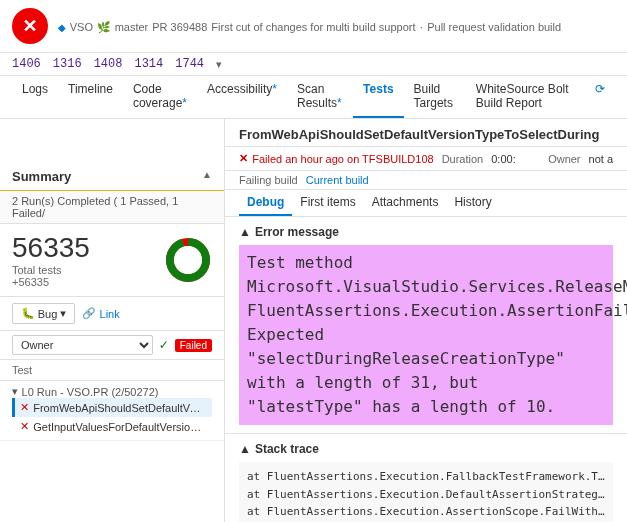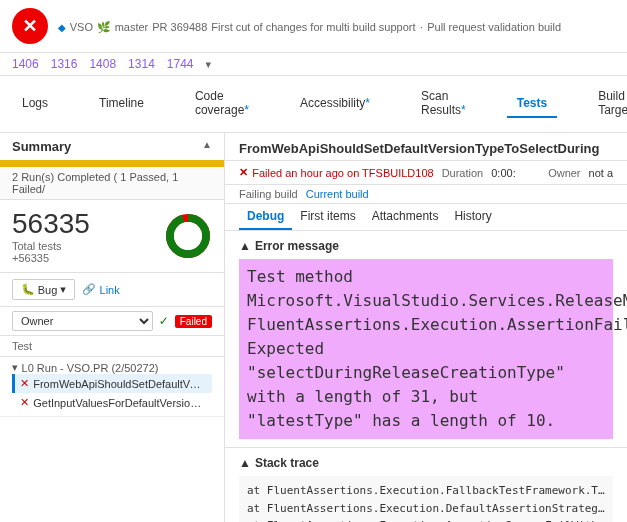--- a/index.html
+++ b/index.html
@@ -59,32 +59,30 @@
     }
     .header-numbers {
       display: flex;
       align-items: center;
       gap: 12px;
       padding: 4px 12px;
       border-bottom: 1px solid #e0e0e0;
       font-size: 12px;
       color: #333;
     }
-    .header-numbers .num { color: #8b5cf6; }
+    .header-numbers .num { color: #4c1d95; font-family: Liberation Mono, monospace; }
     .chevron { font-size: 11px; color: #666; cursor: pointer; }
 
     
     .nav-tabs {
       display: flex;
-      align-items: center;
       border-bottom: 1px solid #e0e0e0;
       padding: 0 12px;
       background: #fff;
       font-size: 12px;
-      gap: 31px;
     }
     .nav-tab {
       padding: 6px 10px;
       cursor: pointer;
       color: #333;
       border-bottom: 2px solid transparent;
     }
     .nav-tab.active { color: #0078d4; border-bottom: 2px solid #0078d4; font-weight: 600; }
     .nav-tab-asterisk { color: #0078d4; }
 
@@ -101,21 +99,22 @@
       overflow: hidden;
       flex-shrink: 0;
     }
     .summary-header {
       display: flex;
       align-items: flex-start;
       justify-content: space-between;
       padding: 6px 12px;
       font-size: 13px;
       font-weight: 600;
-      border-bottom: 7px solid #eab308;
+      border-bottom: 1px solid #eab308;
+      margin-top: 44px;
     }
     .summary-header .chevron { font-size: 10px; }
     .run-status {
       padding: 4px 12px;
       font-size: 11px;
       color: #555;
       border-bottom: 1px solid #e0e0e0;
       background: #fafafa;
     }
     .stats-row {

